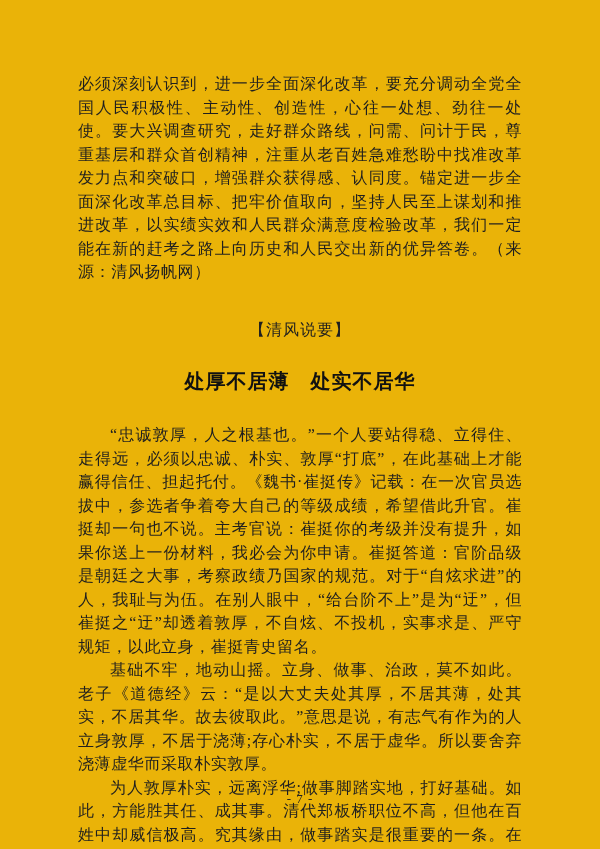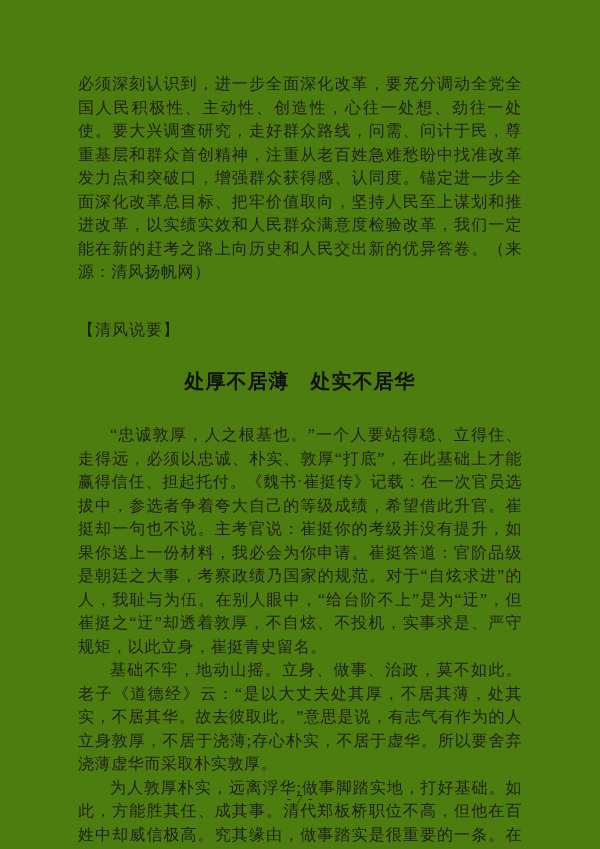--- a/index.html
+++ b/index.html
@@ -4,21 +4,21 @@
 <style>
   html, body {
     margin: 0;
     padding: 0;
     background: #ffffff;
   }
   .page {
     position: relative;
     width: 600px;
     height: 849px;
-    background: #4d7c0f;
+    background: #eab308;
     box-sizing: border-box;
     padding: 72px 78px 0 78px;
     font-family: "Liberation Serif", "DejaVu Serif", serif;
     color: #1f1f1f;
     overflow: hidden;
   }
   .para {
     margin: 0;
     font-size: 16px;
     line-height: 23.5px;
@@ -27,21 +27,21 @@
     text-justify: inter-character;
   }
   .para.indent {
     text-indent: 2em;
   }
   .section-label {
     margin: 34px 0 0 0;
     font-size: 16px;
     line-height: 23.5px;
     letter-spacing: 1px;
-    text-align: left;
+    text-align: center;
   }
   .article-title {
     margin: 26px 0 28px 0;
     font-size: 20px;
     line-height: 28px;
     font-weight: 700;
     text-align: center;
     letter-spacing: 1px;
     color: #111111;
   }

